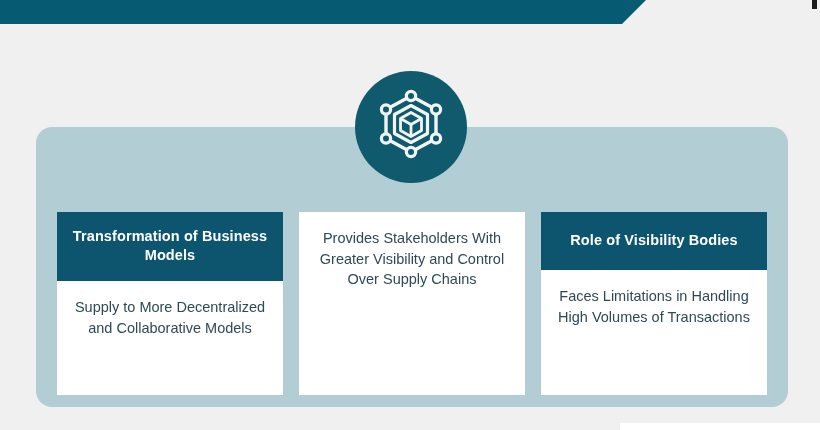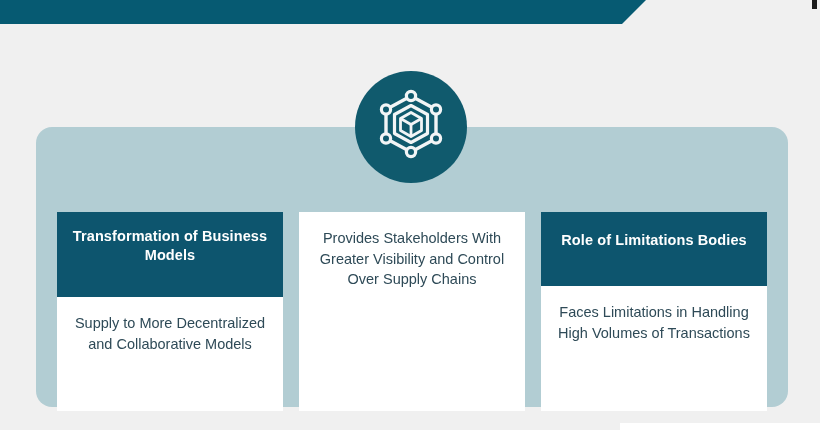--- a/index.html
+++ b/index.html
@@ -100,21 +100,21 @@
     background: #ffffff;
   }
 
   .card-header {
     background: #0d556e;
     color: #ffffff;
     font-weight: bold;
     font-size: 14.5px;
     line-height: 1.32;
     text-align: center;
-    padding: 15px 10px 32px 10px;
+    padding: 15px 10px 16px 10px;
     min-height: 27px;
     display: flex;
     align-items: center;
     justify-content: center;
     letter-spacing: 0.1px;
   }
 
   .card-body {
     flex: 1;
     color: #2e4a57;
@@ -178,19 +178,19 @@
     <div class="card card-1">
       <div class="card-header">Transformation of Business Models</div>
       <div class="card-body">Supply to More Decentralized and Collaborative Models</div>
     </div>
 
     <div class="card card-2">
       <div class="card-body">Provides Stakeholders With Greater Visibility and Control Over Supply Chains</div>
     </div>
 
     <div class="card card-3">
-      <div class="card-header">Role of Limitations Bodies</div>
+      <div class="card-header">Role of Visibility Bodies</div>
       <div class="card-body">Faces Limitations in Handling High Volumes of Transactions</div>
     </div>
 
   </div>
 
 </div>
 
 </body></html>

